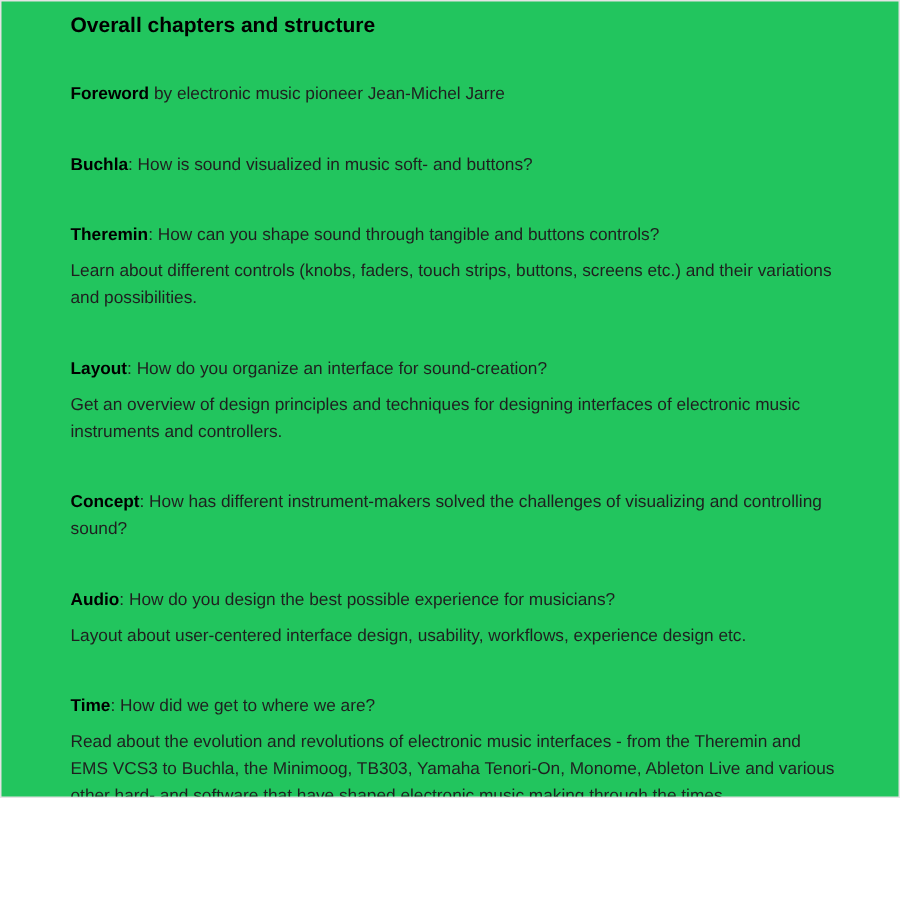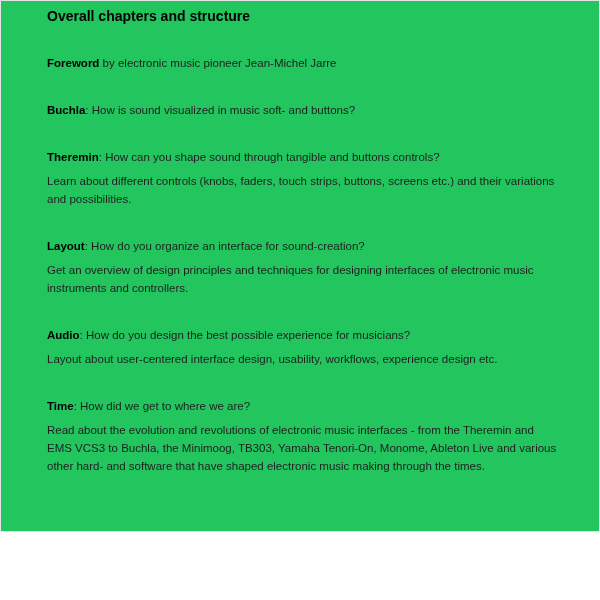--- a/index.html
+++ b/index.html
@@ -57,20 +57,21 @@
     <p class="lead"><span class="term">Theremin</span><span>: How can you shape sound through tangible and buttons controls?</span></p>
     <p class="body">Learn about different controls (knobs, faders, touch strips, buttons, screens etc.) and their variations and possibilities.</p>
   </div>
 
   <div class="section">
     <p class="lead"><span class="term">Layout</span><span>: How do you organize an interface for sound-creation?</span></p>
     <p class="body">Get an overview of design principles and techniques for designing interfaces of electronic music instruments and controllers.</p>
   </div>
 
   <div class="section">
+    <p class="lead"><span class="term">Concept</span><span>: How has different instrument-makers solved the challenges of visualizing and controlling sound?</span></p>
   </div>
 
   <div class="section">
     <p class="lead"><span class="term">Audio</span><span>: How do you design the best possible experience for musicians?</span></p>
     <p class="body">Layout about user-centered interface design, usability, workflows, experience design etc.</p>
   </div>
 
   <div class="section">
     <p class="lead"><span class="term">Time</span><span>: How did we get to where we are?</span></p>
     <p class="body">Read about the evolution and revolutions of electronic music interfaces - from the Theremin and EMS VCS3 to Buchla, the Minimoog, TB303, Yamaha Tenori-On, Monome, Ableton Live and various other hard- and software that have shaped electronic music making through the times.</p>

